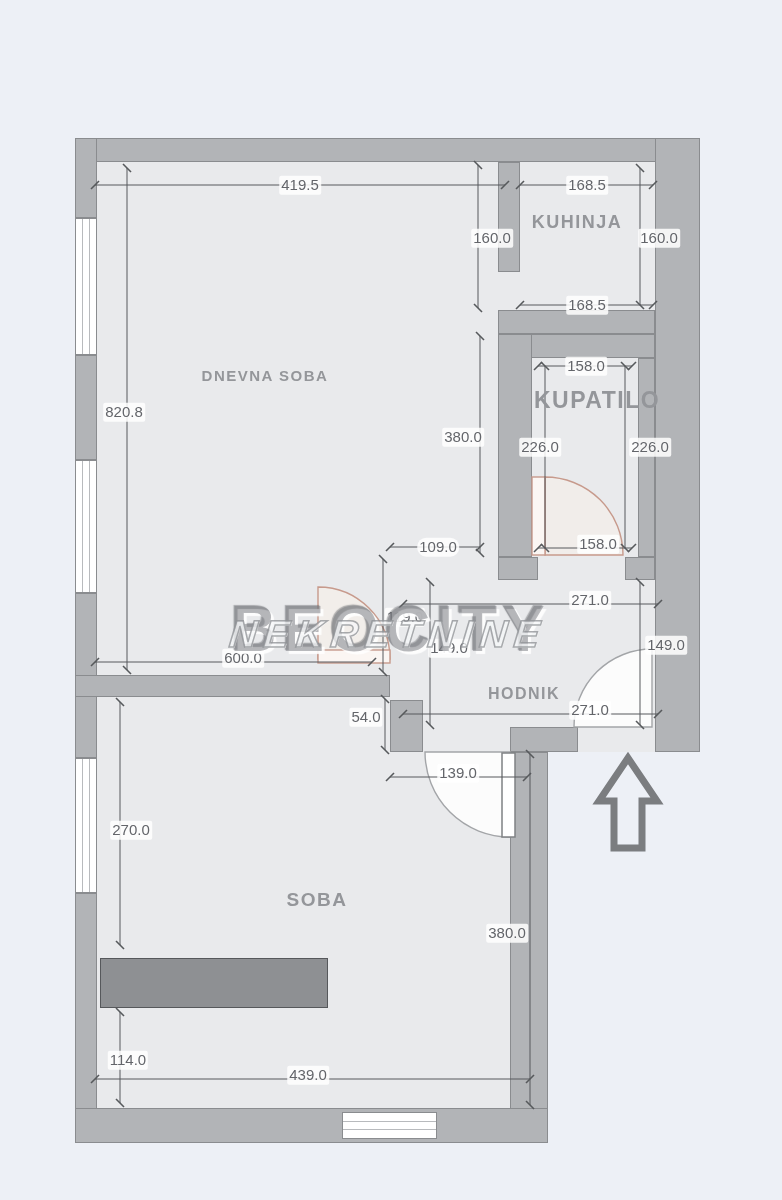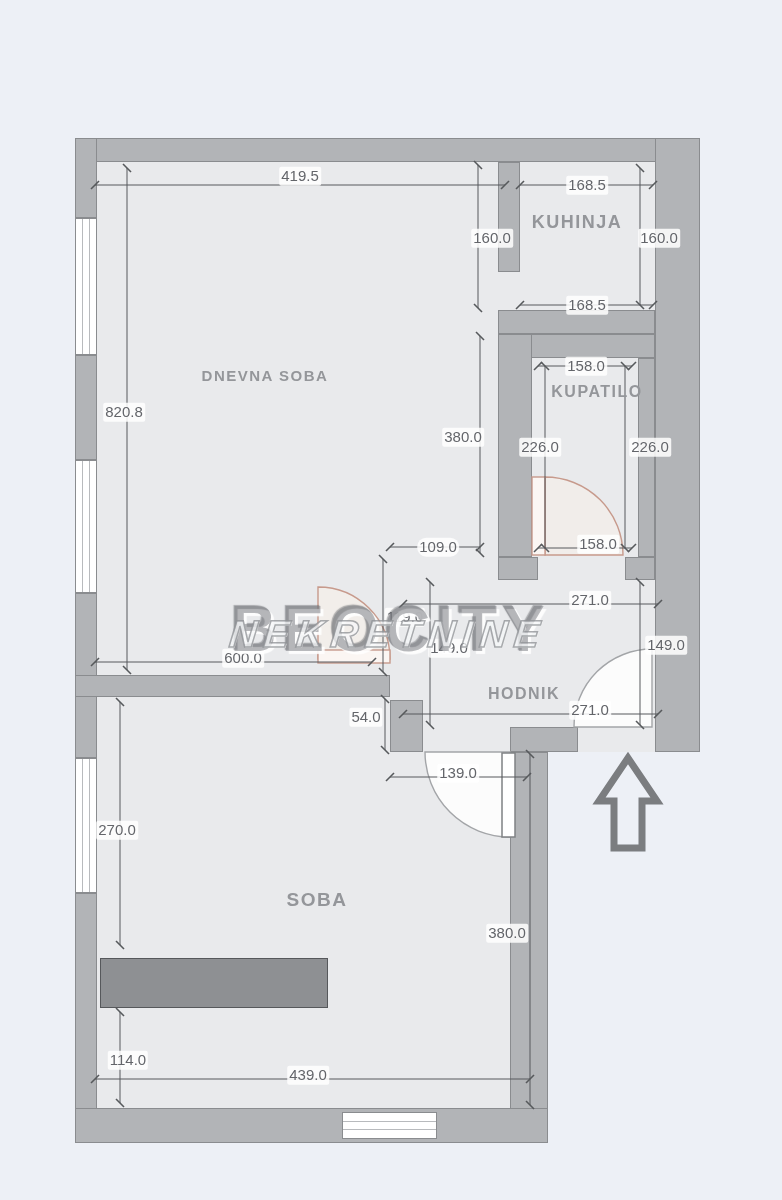--- a/index.html
+++ b/index.html
@@ -139,46 +139,46 @@
         <line x1="385" y1="699" x2="385" y2="750" stroke="#57595c" stroke-width="1" marker-start="url(#tick)" marker-end="url(#tick)"></line>
         <line x1="390" y1="777" x2="527" y2="777" stroke="#57595c" stroke-width="1" marker-start="url(#tick)" marker-end="url(#tick)"></line>
         <line x1="120" y1="702" x2="120" y2="945" stroke="#57595c" stroke-width="1" marker-start="url(#tick)" marker-end="url(#tick)"></line>
         <line x1="530" y1="754" x2="530" y2="1105" stroke="#57595c" stroke-width="1" marker-start="url(#tick)" marker-end="url(#tick)"></line>
         <line x1="120" y1="1012" x2="120" y2="1103" stroke="#57595c" stroke-width="1" marker-start="url(#tick)" marker-end="url(#tick)"></line>
         <line x1="95" y1="1079" x2="530" y2="1079" stroke="#57595c" stroke-width="1" marker-start="url(#tick)" marker-end="url(#tick)"></line>
       </g>
   </svg>
 
   <div id="labels">
-      <div class="dim-label" style="left: 300px; top: 176px;">419.5</div>
+      <div class="dim-label" style="left: 300px; top: 185px;">419.5</div>
       <div class="dim-label" style="left: 587px; top: 185px;">168.5</div>
       <div class="dim-label" style="left: 492px; top: 238px;">160.0</div>
       <div class="dim-label" style="left: 659px; top: 238px;">160.0</div>
       <div class="dim-label" style="left: 587px; top: 305px;">168.5</div>
       <div class="dim-label" style="left: 124px; top: 412px;">820.8</div>
       <div class="dim-label" style="left: 586px; top: 366px;">158.0</div>
       <div class="dim-label" style="left: 540px; top: 447px;">226.0</div>
       <div class="dim-label" style="left: 650px; top: 447px;">226.0</div>
       <div class="dim-label" style="left: 463px; top: 437px;">380.0</div>
       <div class="dim-label" style="left: 438px; top: 547px; border-radius: 9px;">109.0</div>
       <div class="dim-label" style="left: 598px; top: 544px;">158.0</div>
       <div class="dim-label" style="left: 590px; top: 600px;">271.0</div>
       <div class="dim-label" style="left: 405px; top: 617px;">119.0</div>
       <div class="dim-label" style="left: 243px; top: 658px;">600.0</div>
       <div class="dim-label" style="left: 449px; top: 648px;">149.0</div>
       <div class="dim-label" style="left: 666px; top: 645px;">149.0</div>
       <div class="dim-label" style="left: 590px; top: 710px;">271.0</div>
       <div class="dim-label" style="left: 366px; top: 717px;">54.0</div>
       <div class="dim-label" style="left: 458px; top: 773px;">139.0</div>
-      <div class="dim-label" style="left: 117px; top: 830px;">270.0</div>
+      <div class="dim-label" style="left: 131px; top: 830px;">270.0</div>
       <div class="dim-label" style="left: 507px; top: 933px;">380.0</div>
       <div class="dim-label" style="left: 128px; top: 1060px; text-align: center;">114.0</div>
       <div class="dim-label" style="left: 308px; top: 1075px;">439.0</div>
       <div class="room-label" style="left: 265px; top: 375px; font-size: 15px;">DNEVNA SOBA</div>
       <div class="room-label" style="left: 577px; top: 222px; font-size: 18px; text-align: right;">KUHINJA</div>
-      <div class="room-label" style="left: 597px; top: 392px; font-size: 16px;">KUPATILO</div>
+      <div class="room-label" style="left: 597px; top: 400px; font-size: 23px;">KUPATILO</div>
       <div class="room-label" style="left: 524px; top: 650px; font-size: 16px; margin-top: 44px;">HODNIK</div>
       <div class="room-label" style="left: 317px; top: 900px; font-size: 19px;">SOBA</div>
     </div>
 
   <div class="watermark-1">BEOCITY</div>
   <div class="watermark-2">NEKRETNINE</div>
 </div>
 
 </body></html>

